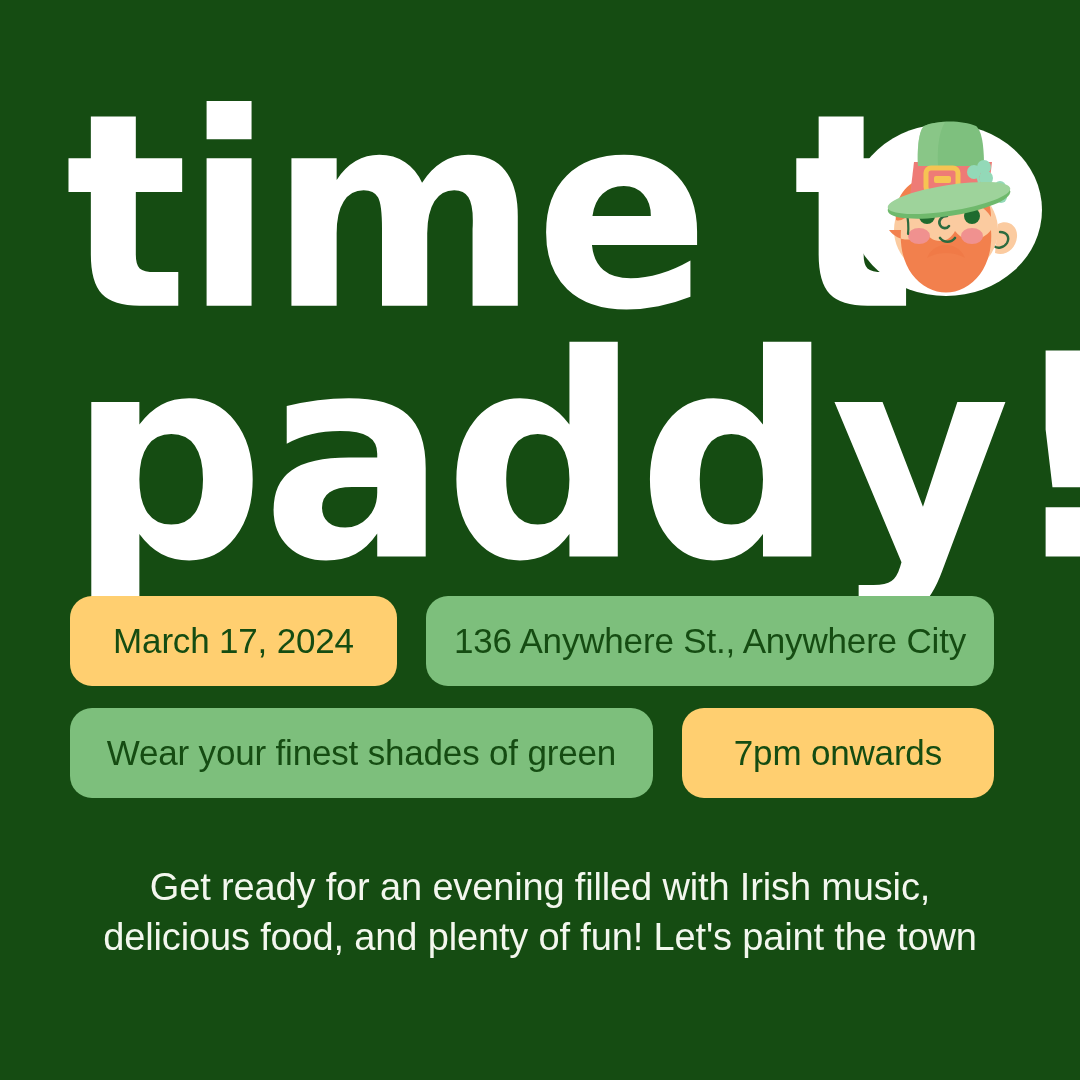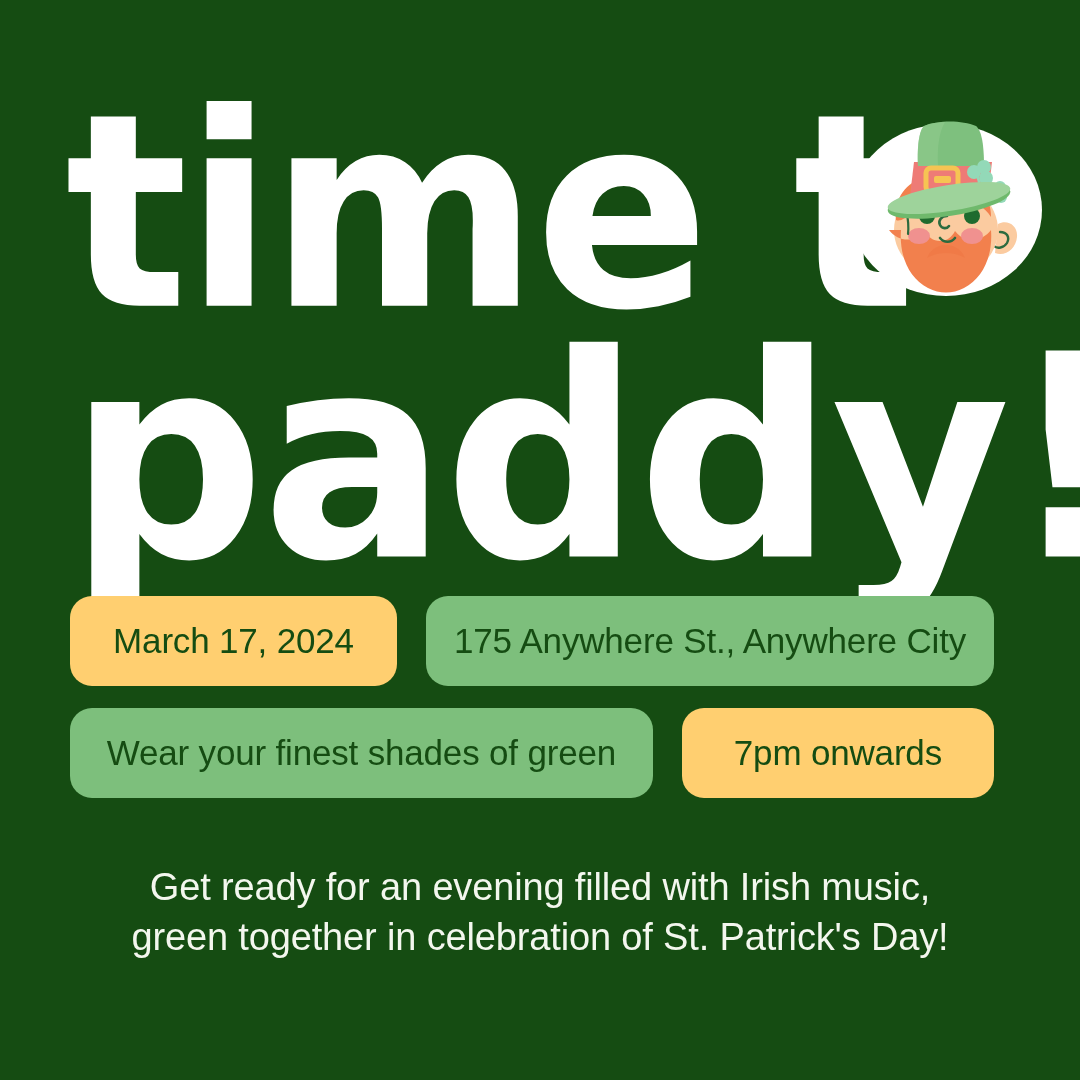--- a/index.html
+++ b/index.html
@@ -181,26 +181,26 @@
       </g>
 
       <ellipse cx="101" cy="89" rx="62" ry="15" fill="#6FB96C" transform="rotate(-9 101 89)"></ellipse>
       <ellipse cx="101" cy="86" rx="62" ry="13" fill="#9ED39B" transform="rotate(-9 101 86)"></ellipse>
     </svg>
   </div>
 
   <div class="badges">
     <div class="badge-row">
       <div class="badge badge-yellow badge-date">March 17, 2024</div>
-      <div class="badge badge-green badge-address">175 Anywhere St., Anywhere City</div>
+      <div class="badge badge-green badge-address">136 Anywhere St., Anywhere City</div>
     </div>
     <div class="badge-row">
       <div class="badge badge-green badge-dress">Wear your finest shades of green</div>
       <div class="badge badge-yellow badge-time">7pm onwards</div>
     </div>
   </div>
 
   <div class="body-text">
     <span class="body-line">Get ready for an evening filled with Irish music,</span>
-    <span class="body-line">green together in celebration of St. Patrick's Day!</span>
+    <span class="body-line">delicious food, and plenty of fun! Let's paint the town</span>
   </div>
 
 </div>
 
 </body></html>

